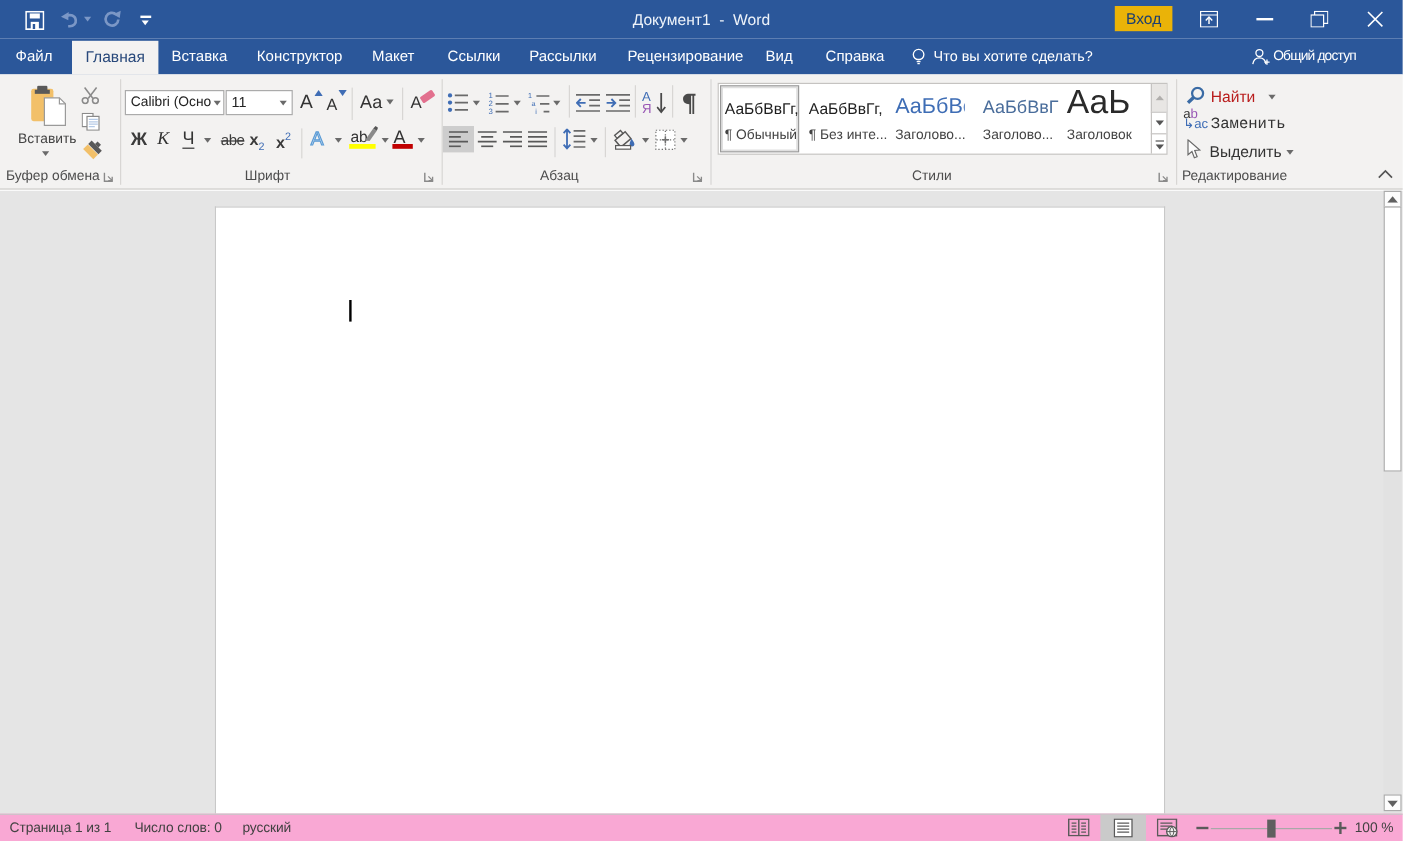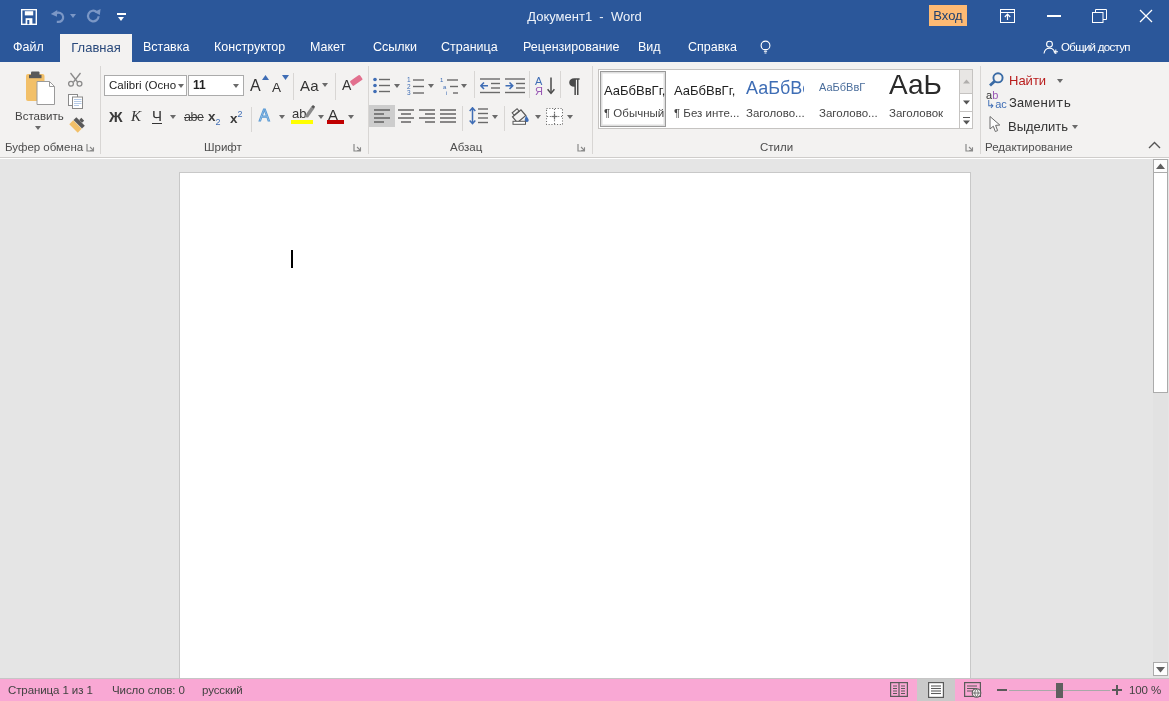--- a/index.html
+++ b/index.html
@@ -4,21 +4,21 @@
 <style>
   * { margin:0; padding:0; box-sizing:border-box; }
   html,body { width:1169px; height:701px; overflow:hidden; }
   body { font-family:"Liberation Sans", sans-serif; }
   #app { position:relative; width:1169px; height:701px; background:#fff; }
   .abs { position:absolute; }
 
   
   #titlebar { position:absolute; left:0; top:0; width:1169px; height:32px; background:#2b579a;padding-left:12px; }
   #title { position:absolute; left:0; top:9px; width:1169px; text-align:center; color:#eef3fa; font-size:13px; }
-  #vhod { position:absolute; left:929px; top:5px; width:38px; height:21px; background:#fdba74; color:#1e3f6f; font-size:13px; text-align:center; line-height:21px; }
+  #vhod { position:absolute; left:929px; top:5px; width:48px; height:21px; background:#eab308; color:#1e3f6f; font-size:13px; text-align:center; line-height:21px; }
 
   
   #tabrow { position:absolute; left:0; top:32px; width:1169px; height:30px; background:#2b579a; }
   .tab { position:absolute; top:0; height:30px; color:#ffffff; font-size:12.5px; line-height:30px; white-space:nowrap; }
   #activetab { position:absolute; left:60px; top:2px; width:72px; height:28px; background:#f3f2f1; color:#29497b; font-size:13px; line-height:28px; text-align:center; }
 
   
   #ribbon { position:absolute; left:0; top:62px; width:1169px; height:96px; background:#f3f2f1; border-bottom:1px solid #cfcdcb; }
   .gdiv { position:absolute; top:4px; width:1px; height:88px; background:#d8d6d4; }
   .gcap { position:absolute; top:79px; font-size:11.5px; color:#4d4d4d; white-space:nowrap; }
@@ -87,24 +87,25 @@
     </div>
   </div>
 
   <div id="tabrow">
     <div class="tab" style="left:13px;">Файл</div>
     <div id="activetab">Главная</div>
     <div class="tab" style="left:143px;">Вставка</div>
     <div class="tab" style="left:214px;">Конструктор</div>
     <div class="tab" style="left:310px;">Макет</div>
     <div class="tab" style="left:373px;">Ссылки</div>
-    <div class="tab" style="left:441px;">Страница</div>
+    <div class="tab" style="left:441px;">Рассылки</div>
     <div class="tab" style="left:523px;">Рецензирование</div>
     <div class="tab" style="left:638px;">Вид</div>
     <div class="tab" style="left:688px;">Справка</div>
+    <div class="tab" style="left:778px;font-size:12px;">Что вы хотите сделать?</div>
     <div class="tab" style="left:1061px;font-size:11.5px;letter-spacing:-0.7px;">Общий доступ</div>
 
     <svg class="abs" style="left:759px;top:8px;" width="13" height="16" viewBox="0 0 13 16">
       <circle cx="6.5" cy="5.5" r="4.4" fill="none" stroke="#ffffff" stroke-width="1.1"></circle>
       <path d="M4.6 9.5 L8.4 9.5" stroke="#ffffff" stroke-width="1"></path>
       <path d="M4.9 11.3 L8.1 11.3" stroke="#ffffff" stroke-width="1"></path>
       <path d="M5.5 13 L7.5 13" stroke="#ffffff" stroke-width="1"></path>
     </svg>
 
     <svg class="abs" style="left:1043px;top:8px;" width="16" height="15" viewBox="0 0 16 15">
@@ -157,21 +158,21 @@
       <div class="gcap" style="left:5px;">Буфер обмена</div>
       <svg class="launcher" style="left:86px;" width="10" height="10" viewBox="0 0 10 10">
         <path d="M1 1 L1 8 L8 8" fill="none" stroke="#8a8a8a" stroke-width="1.2"></path>
         <path d="M4 4 L7.5 7.5 M7.5 4.2 L7.5 7.5 L4.2 7.5" fill="none" stroke="#8a8a8a" stroke-width="1.1"></path>
       </svg>
     </div>
     <div id="grp-font">
 
       <div class="combo" style="left:104px;top:13px;width:83px;height:21px;line-height:19px;padding-left:4px;font-size:11.5px;overflow:hidden;">Calibri (Осно</div>
       <div class="caret" style="left:178px;top:22px;"></div>
-      <div class="combo" style="left:188px;top:13px;width:56px;height:21px;line-height:19px;padding-left:4px;font-weight:bold;">11</div>
+      <div class="combo" style="left:188px;top:13px;width:56px;height:21px;line-height:19px;padding-left:4px;">11</div>
       <div class="caret" style="left:233px;top:22px;"></div>
 
       <div class="abs" style="left:250px;top:15px;font-size:16px;color:#333;">А</div>
       <svg class="abs" style="left:262px;top:13px;" width="7" height="6" viewBox="0 0 7 6">
           <path d="M3.5 0 L7 5 L0 5 Z" fill="#3f6db5"></path>
         </svg>
       <div class="abs" style="left:272px;top:18px;font-size:13.5px;color:#333;">А</div>
       <svg class="abs" style="left:282px;top:13px;" width="7" height="6" viewBox="0 0 7 6">
           <path d="M0 0 L7 0 L3.5 5 Z" fill="#3f6db5"></path>
         </svg>
@@ -387,21 +388,21 @@
       <div class="abs" style="left:600px;top:9px;width:66px;height:56px;border:1px solid #9a9a9a;box-shadow:inset 0 0 0 1.5px #dfdfdf;"></div>
       <div class="abs" style="left:604px;top:21px;font-size:13px;color:#1e1e1e;">АаБбВвГг,</div>
       <div class="abs" style="left:604px;top:45px;font-size:11.5px;color:#444;">¶ Обычный</div>
 
       <div class="abs" style="left:674px;top:21px;font-size:13px;color:#1e1e1e;">АаБбВвГг,</div>
       <div class="abs" style="left:674px;top:45px;font-size:11.5px;color:#444;">¶ Без инте...</div>
 
       <div class="abs" style="left:746px;top:16px;width:58px;overflow:hidden;white-space:nowrap;font-size:18px;color:#3e6db5;">АаБбВе</div>
       <div class="abs" style="left:746px;top:45px;font-size:11.5px;color:#444;">Заголово...</div>
 
-      <div class="abs" style="left:819px;top:19px;font-size:11px;color:#4a6d9b;">АаБбВвГ</div>
+      <div class="abs" style="left:819px;top:19px;font-size:15px;color:#4a6d9b;">АаБбВвГ</div>
       <div class="abs" style="left:819px;top:45px;font-size:11.5px;color:#444;">Заголово...</div>
 
       <div class="abs" style="left:889px;top:7px;font-size:28px;color:#2a2a2a;">АаЬ</div>
       <div class="abs" style="left:889px;top:45px;font-size:11.5px;color:#444;">Заголовок</div>
       <div class="gcap" style="left:760px;">Стили</div>
       <svg class="launcher" style="left:965px;" width="10" height="10" viewBox="0 0 10 10">
         <path d="M1 1 L1 8 L8 8" fill="none" stroke="#8a8a8a" stroke-width="1.2"></path>
         <path d="M4 4 L7.5 7.5 M7.5 4.2 L7.5 7.5 L4.2 7.5" fill="none" stroke="#8a8a8a" stroke-width="1.1"></path>
       </svg>
     </div>

